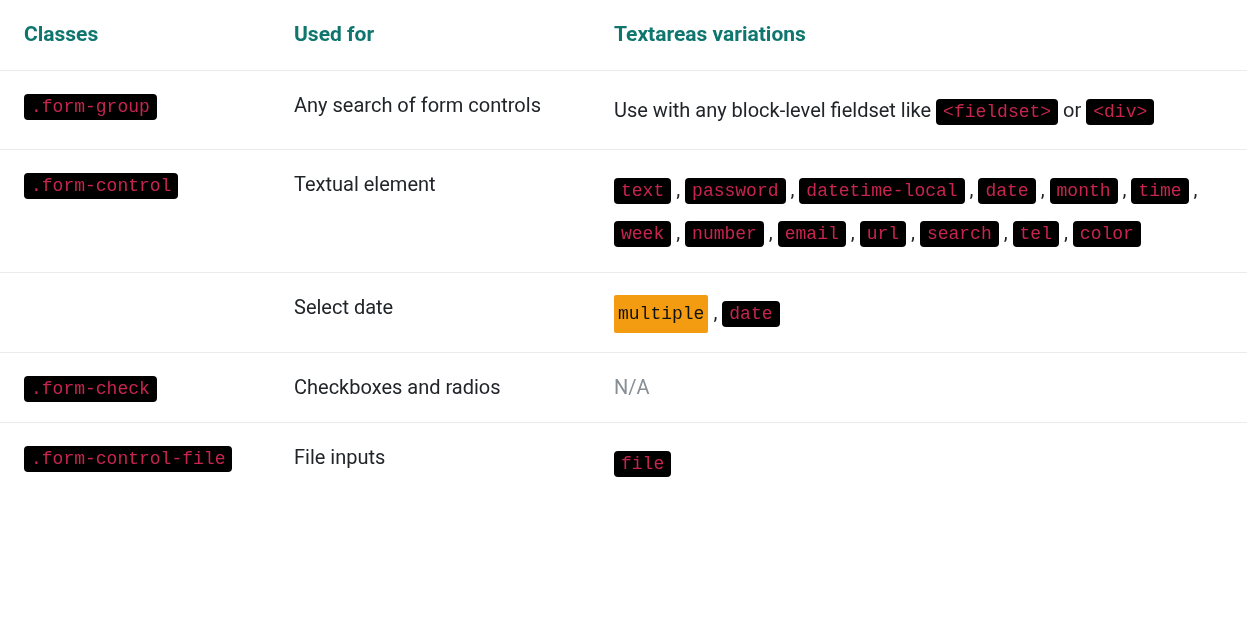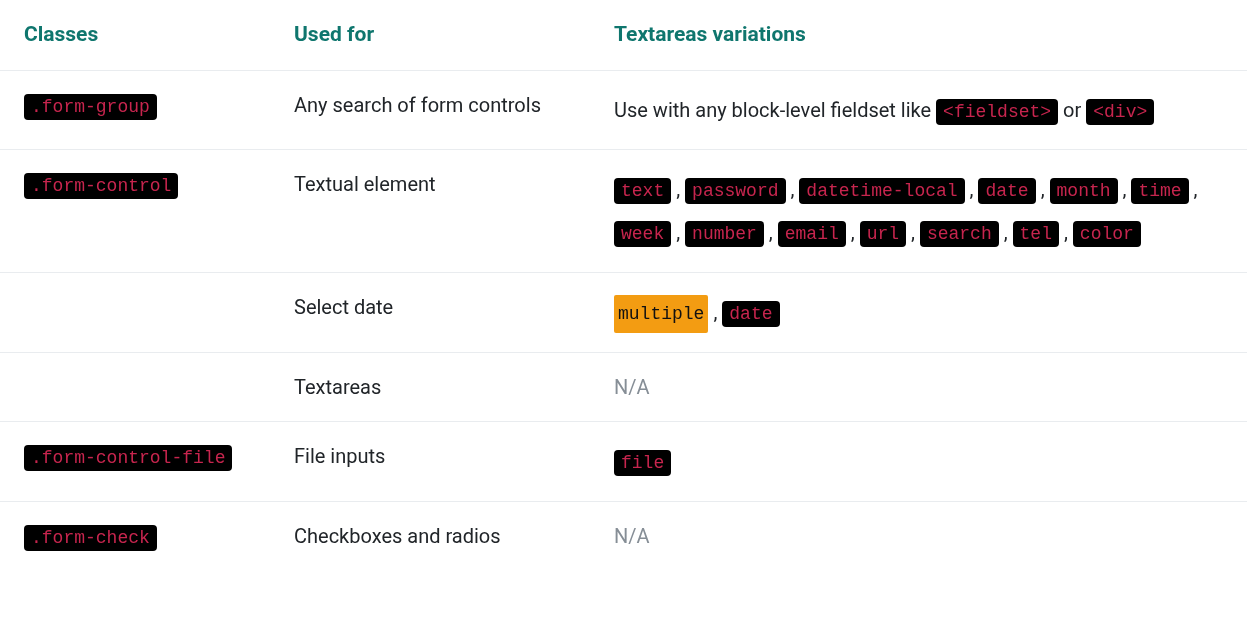--- a/index.html
+++ b/index.html
@@ -90,29 +90,24 @@
           <td class="col-classes"><code>.form-control</code></td>
           <td class="col-usedfor">Textual element</td>
           <td class="col-variations"><span class="codes"><code>text</code><span class="sep"> , </span><code>password</code><span class="sep"> , </span><code>datetime-local</code><span class="sep"> , </span><code>date</code><span class="sep"> , </span><code>month</code><span class="sep"> , </span><code>time</code><span class="sep"> , </span><code>week</code><span class="sep"> , </span><code>number</code><span class="sep"> , </span><code>email</code><span class="sep"> , </span><code>url</code><span class="sep"> , </span><code>search</code><span class="sep"> , </span><code>tel</code><span class="sep"> , </span><code>color</code></span></td>
         </tr>
         <tr>
           <td class="col-classes"></td>
           <td class="col-usedfor">Select date</td>
           <td class="col-variations"><span class="codes"><code class="hl">multiple</code><span class="sep"> , </span><code>date</code></span></td>
         </tr>
         <tr>
-          <td class="col-classes"></td>
-          <td class="col-usedfor">Textareas</td>
+          <td class="col-classes"><code>.form-check</code></td>
+          <td class="col-usedfor">Checkboxes and radios</td>
           <td class="col-variations"><span class="muted">N/A</span></td>
         </tr>
         <tr>
           <td class="col-classes"><code>.form-control-file</code></td>
           <td class="col-usedfor">File inputs</td>
           <td class="col-variations"><span class="codes"><code>file</code></span></td>
         </tr>
-        <tr>
-          <td class="col-classes"><code>.form-check</code></td>
-          <td class="col-usedfor">Checkboxes and radios</td>
-          <td class="col-variations"><span class="muted">N/A</span></td>
-        </tr>
       </tbody>
   </table>
 </div>
 
 </body></html>

